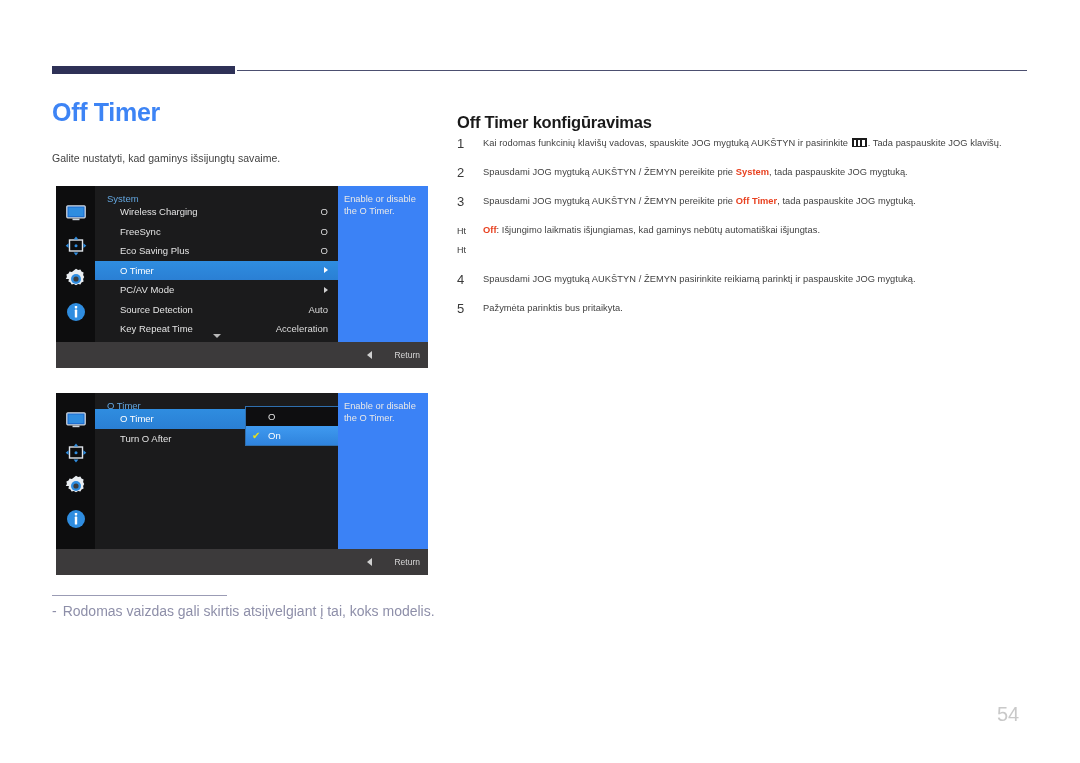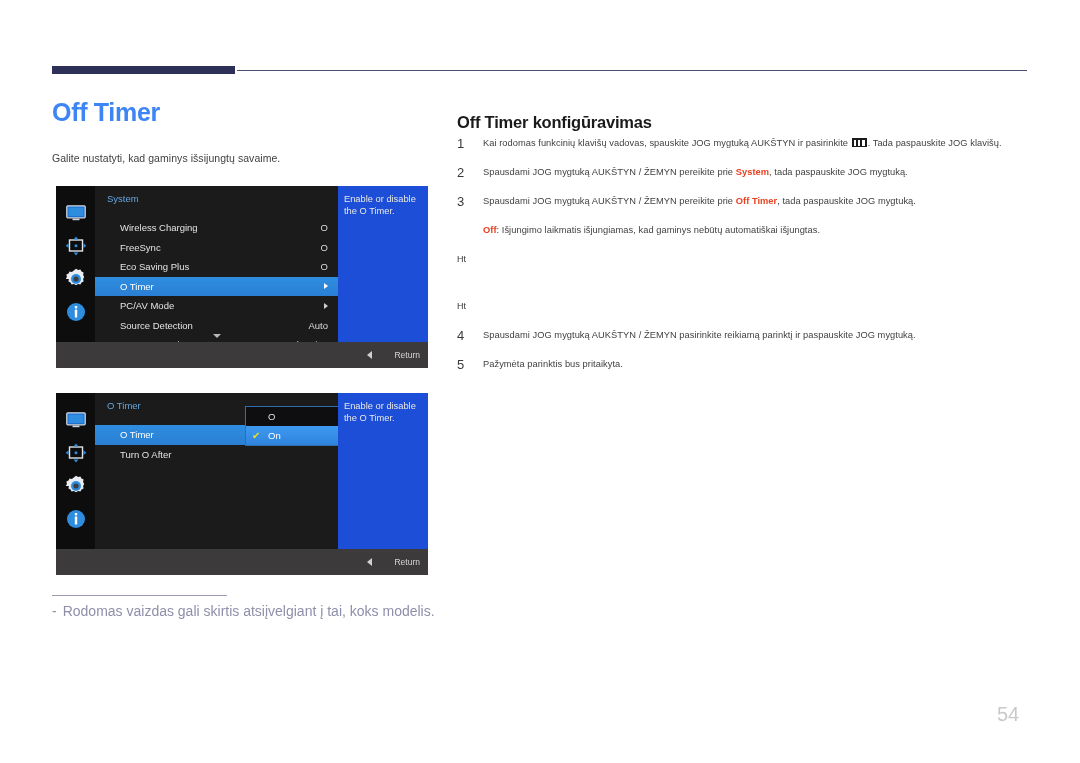--- a/index.html
+++ b/index.html
@@ -86,21 +86,21 @@
     background: #1b1b1c;
   }
   .osd-menu-title {
     position: absolute;
     left: 12px; top: 7px;
     font-size: 9.5px;
     color: #63a6df;
   }
   .osd-rows {
     position: absolute;
-    left: 0; top: 32px;
+    left: 0; top: 16px;
     right: 0;
   }
   .osd-row {
     position: relative;
     height: 19.5px;
     display: flex;
     align-items: center;
     padding: 0 10px 0 25px;
     box-sizing: border-box;
     font-size: 9.5px;
@@ -131,21 +131,21 @@
     width: 0; height: 0;
     border-top: 4px solid #b8b8b8;
     border-left: 4px solid transparent;
     border-right: 4px solid transparent;
   }
 
   .osd-help {
     position: absolute;
     left: 282px; top: 0;
     width: 90px; height: 156px;
-    background: #1d4ed8;
+    background: #3b82f6;
     padding: 7px 6px 0 6px;
     box-sizing: border-box;
     font-size: 9.3px;
     line-height: 12px;
     color: #e8e8e8;
   }
 
   .osd-bottom {
     position: absolute;
     left: 0; bottom: 0;
@@ -236,21 +236,20 @@
     flex: 0 0 26px;
     font-size: 13px;
     color: #3a3a3a;
     line-height: 15px;
   }
   .step-num.ht {
     font-size: 9px;
     color: #3a3a3a;
     line-height: 15px;
     padding-top: 1px;
-    margin-top: 28px;
   }
   .step-body {
     flex: 1 1 auto;
     font-size: 9.3px;
     line-height: 15px;
     color: #3f3f3f;
     letter-spacing: 0.04px;
   }
   .hl { color: #e8401f; font-weight: bold; }
   .menu-glyph {

